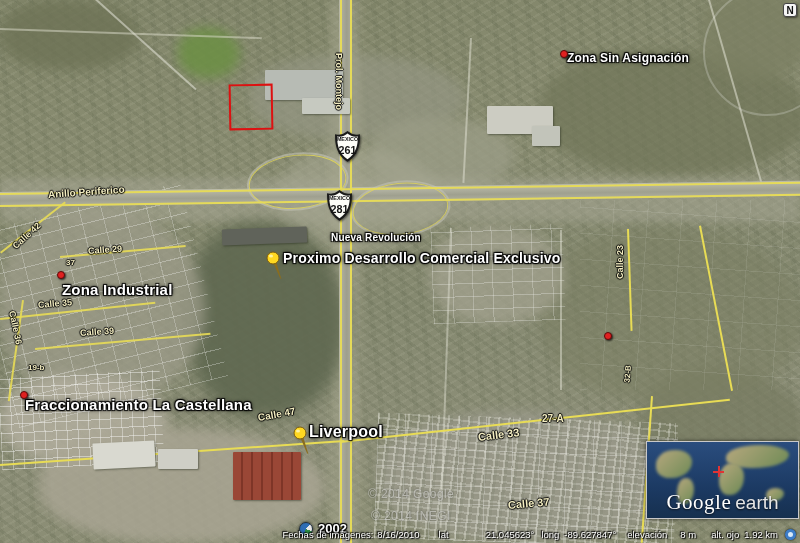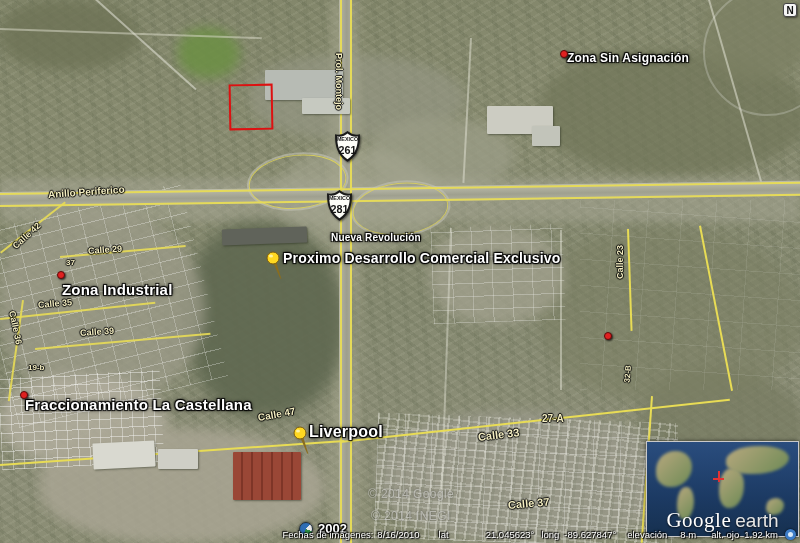--- a/index.html
+++ b/index.html
@@ -56,21 +56,21 @@
     background:#d9eaf9;box-shadow:0 0 2px #000;}
   .timeslider{left:299px;top:521px;display:flex;align-items:center;gap:5px;}
   .time-icon{position:static;width:14px;height:14px;border-radius:50%;border:1px solid #1d2d3d;
     background:conic-gradient(from 200deg,#2e6db4 0 55%,#e8e8e8 55% 75%,#2f8f46 75% 100%);
     box-shadow:0 0 3px rgba(0,0,0,.7);}
   .time-year{position:static;color:#fff;font-size:13px;font-weight:700;
     text-shadow:-1px -1px 1px #000,1px -1px 1px #000,-1px 1px 1px #000,1px 1px 1px #000;}
   .copyright{color:rgba(225,225,220,.62);font-size:12px;letter-spacing:.4px;
     text-shadow:0 0 2px rgba(0,0,0,.45);}
   .overview{
-    left:646px;top:441px;width:153px;height:96px;border:1px solid #c9c9c9;
+    left:646px;top:441px;width:153px;height:78px;border:1px solid #c9c9c9;
     background:linear-gradient(180deg,#2a4d7e,#1c3a63 60%,#16304f);overflow:hidden;
     box-shadow:0 0 4px rgba(0,0,0,.6);
   }
   .blob{filter:blur(1.5px);border-radius:55% 45% 60% 40%;
     background:linear-gradient(135deg,#b7a87e,#6d8a55);}
   .ov-cross-h{width:11px;height:2px;background:#e23333;}
   .ov-cross-v{width:2px;height:11px;background:#e23333;}
   .ov-text{left:0;right:0;bottom:3px;text-align:center;white-space:nowrap;
     font-family:"Liberation Serif",serif;}
   .ov-text .g{position:static;color:#fff;font-size:21px;letter-spacing:.5px;

